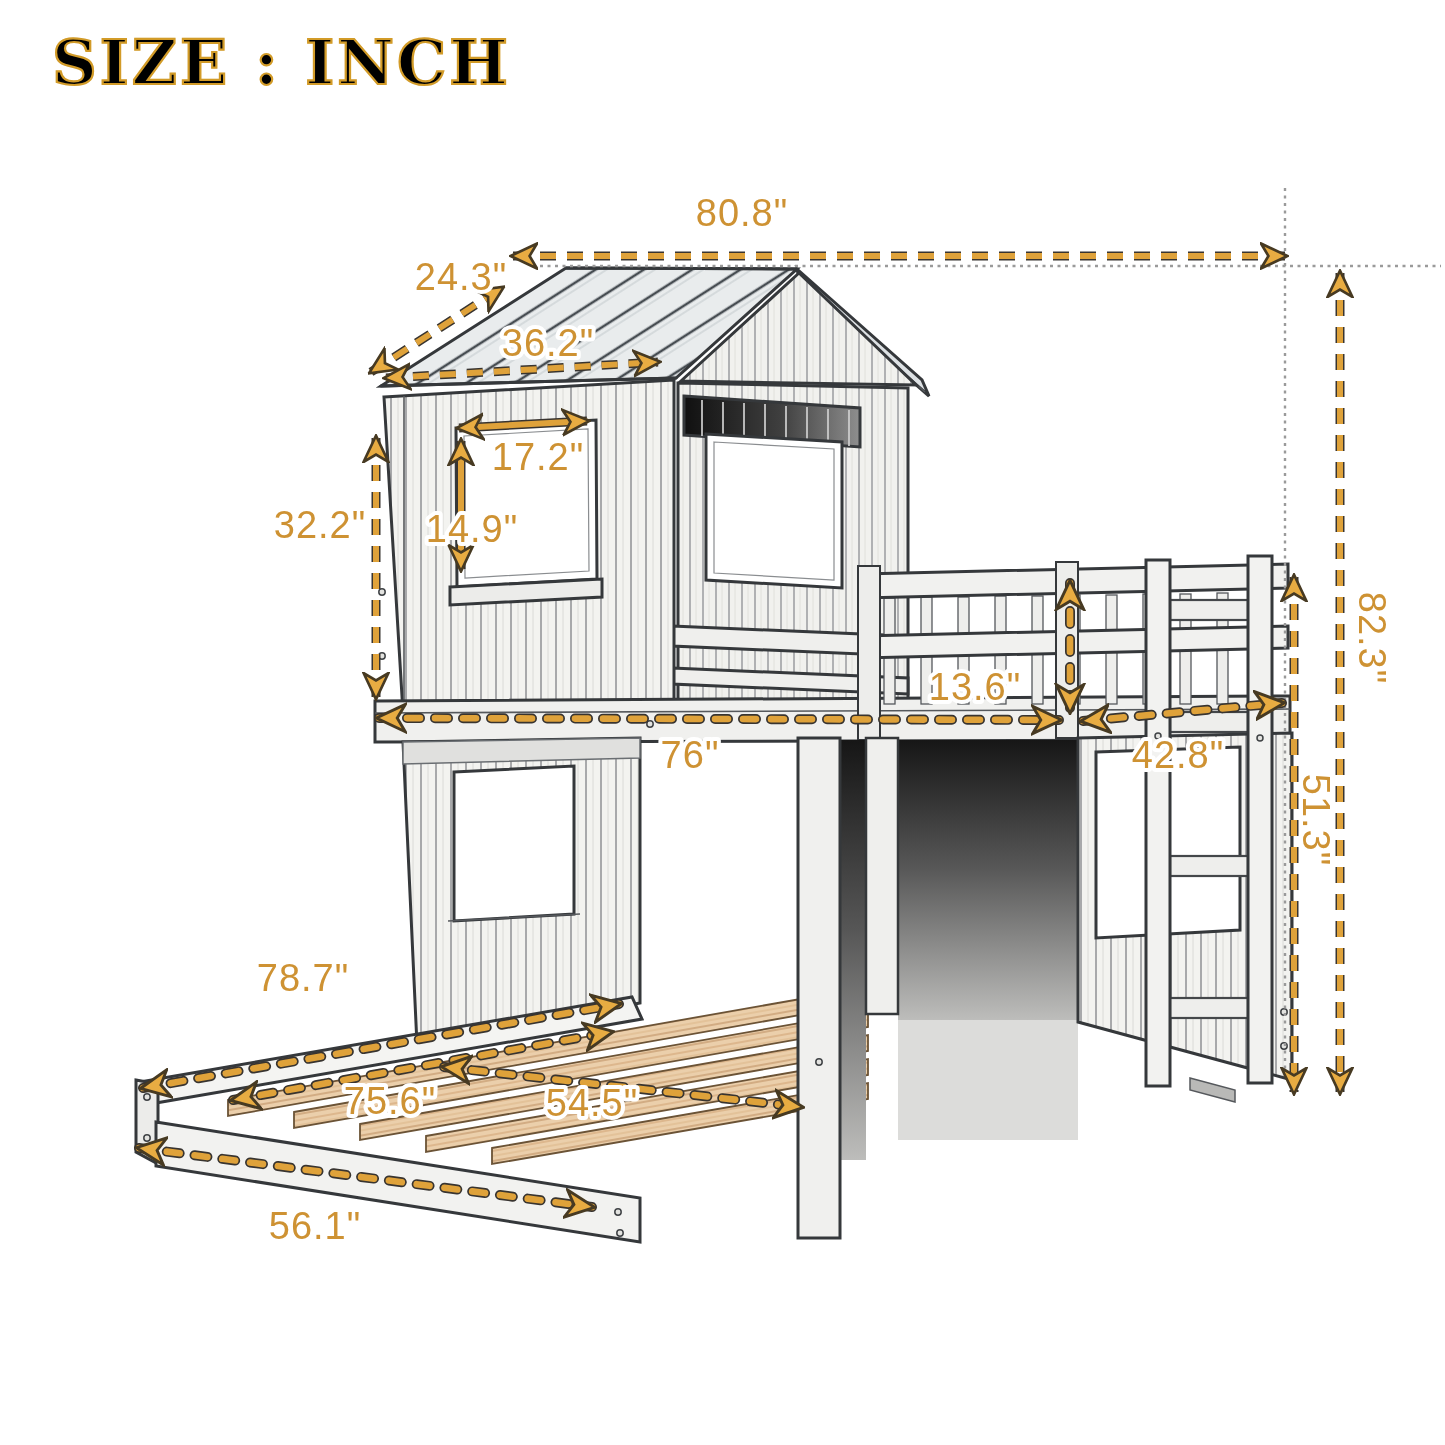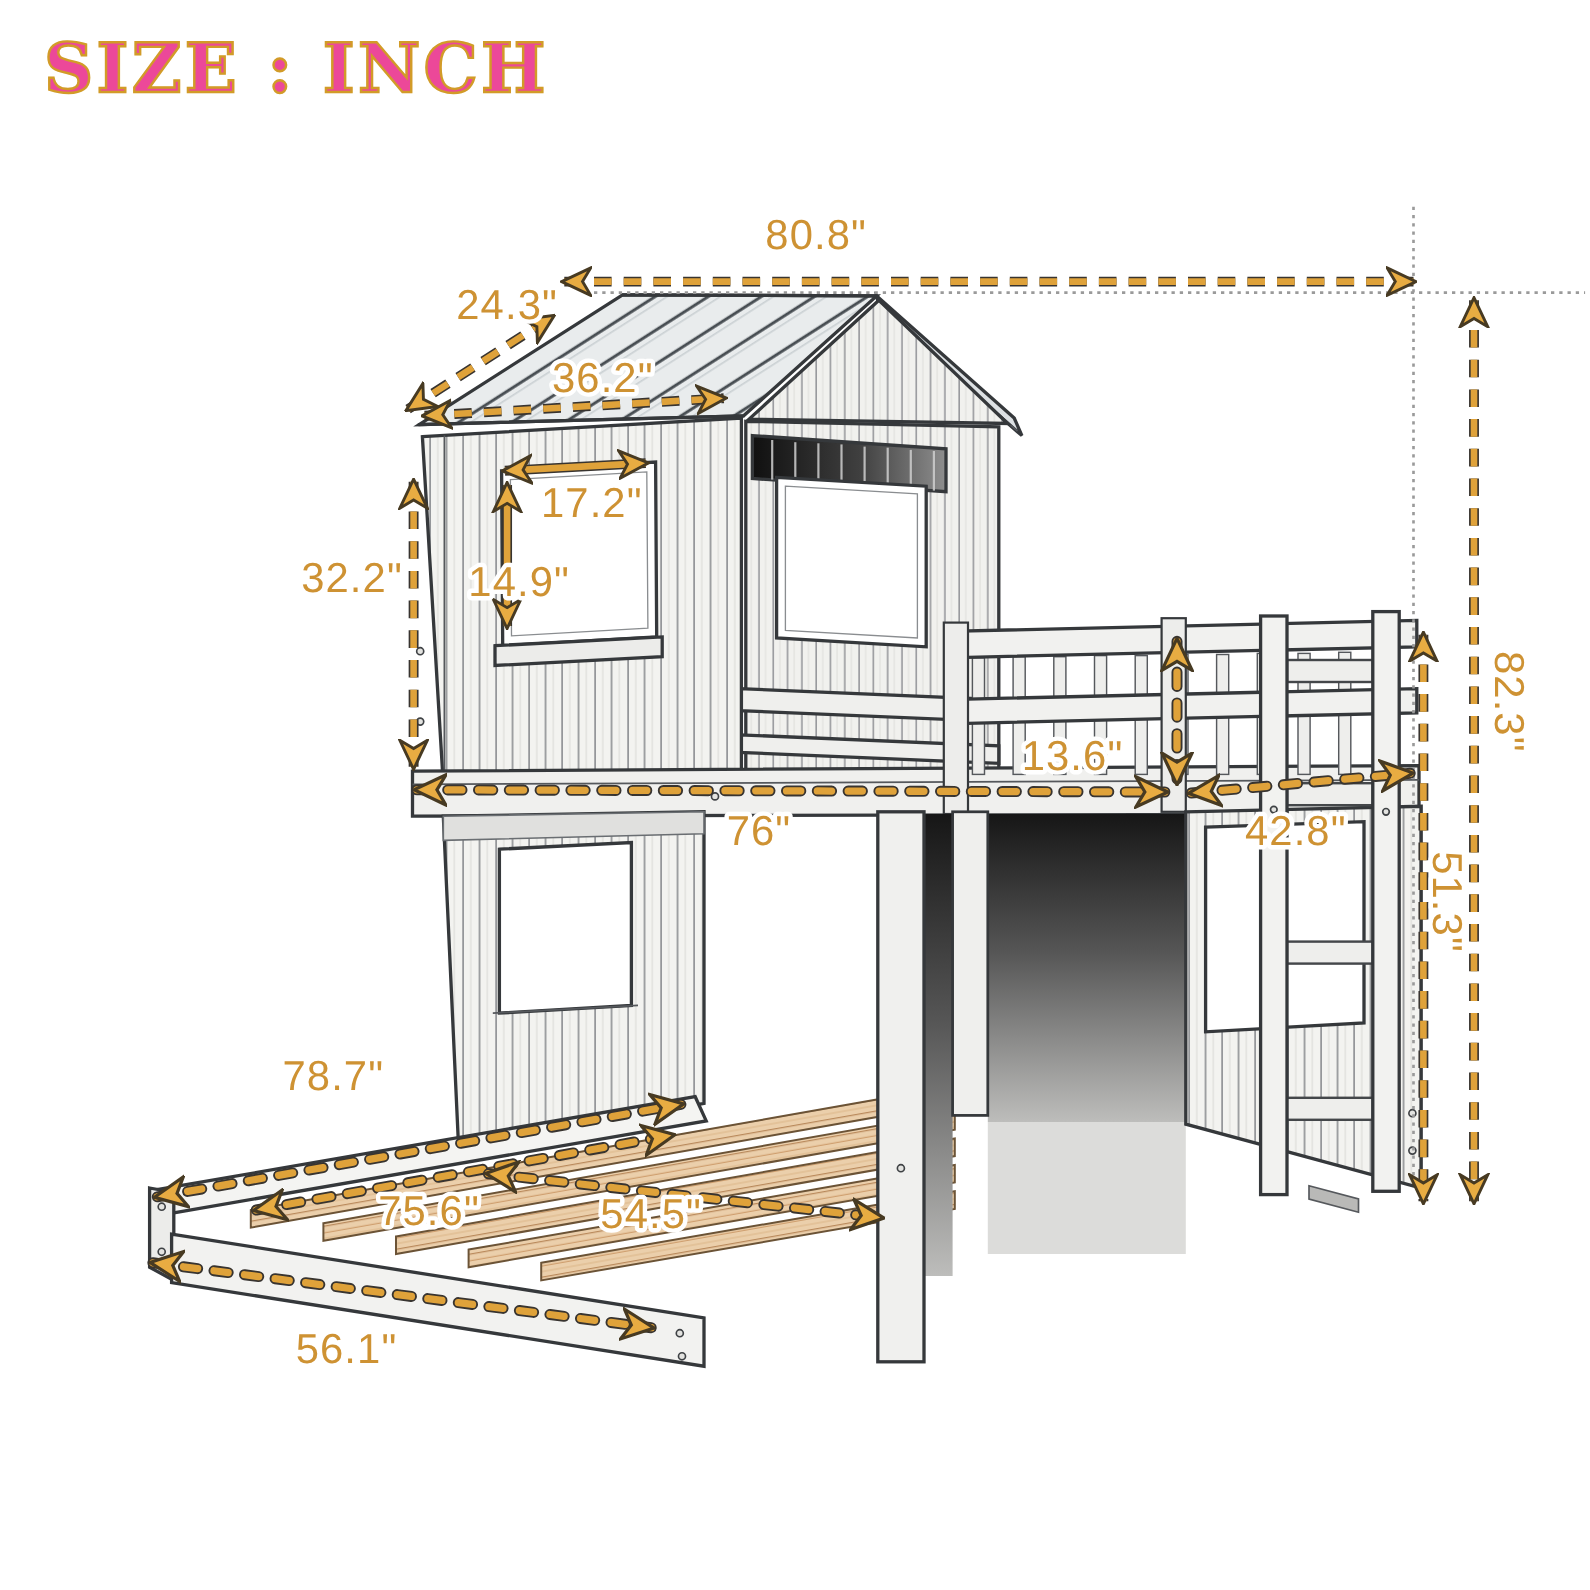--- a/index.html
+++ b/index.html
@@ -1,22 +1,22 @@
 <!DOCTYPE html>
 <html style="--dim: #DFA23A; --dimhead: #E8AC42; --dimtext: #CE9233;"><head>
 <meta charset="utf-8">
 <style>
   html,body{margin:0;padding:0;background:#ffffff;}
   body{width:1445px;height:1445px;position:relative;font-family:"Liberation Sans",sans-serif;overflow:hidden;}
   #stage{position:absolute;left:0;top:0;width:1445px;height:1445px;}
   .title{
-    position:absolute;left:40px;top:26px;
+    position:absolute;left:52px;top:26px;
     font-family:"DejaVu Serif","Liberation Serif",serif;
     font-weight:bold;font-size:62px;letter-spacing:3px;
-    color:#ec4899;-webkit-text-stroke:2.2px #d29b28;
+    color:#000000;-webkit-text-stroke:2.2px #d29b28;
     text-shadow:0 0 1px #b5831c;
   }
   svg{display:block;}
   
   .edge{stroke:#35383b;stroke-width:3;fill:none;stroke-linecap:round;}
   .edge2{stroke:#55585c;stroke-width:1.6;fill:none;}
   .panel{stroke:#35383b;stroke-width:3;}
   .thin{stroke:#8a8d90;stroke-width:1.2;fill:none;}
   .screw{fill:#e3e3e0;stroke:#3f4245;stroke-width:1.5;}
   

